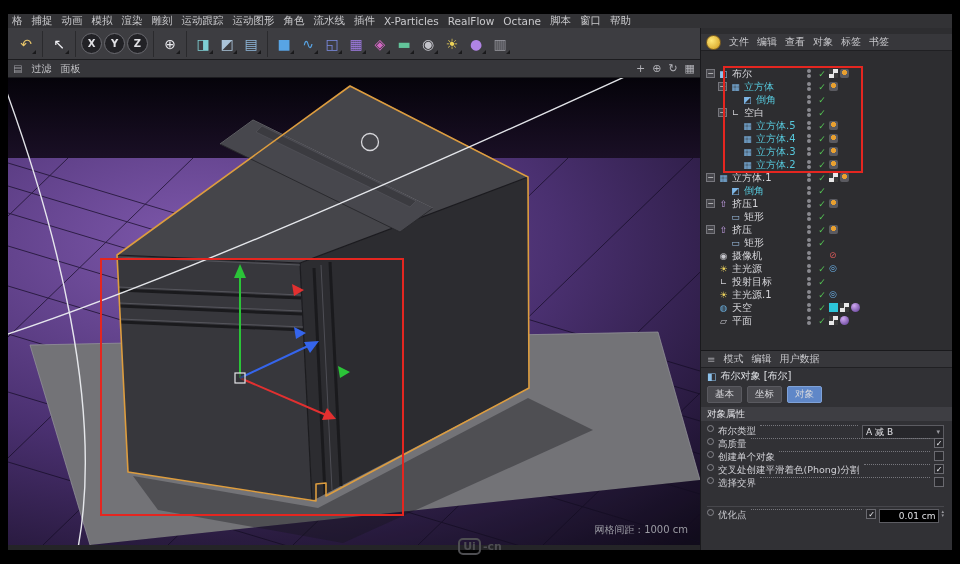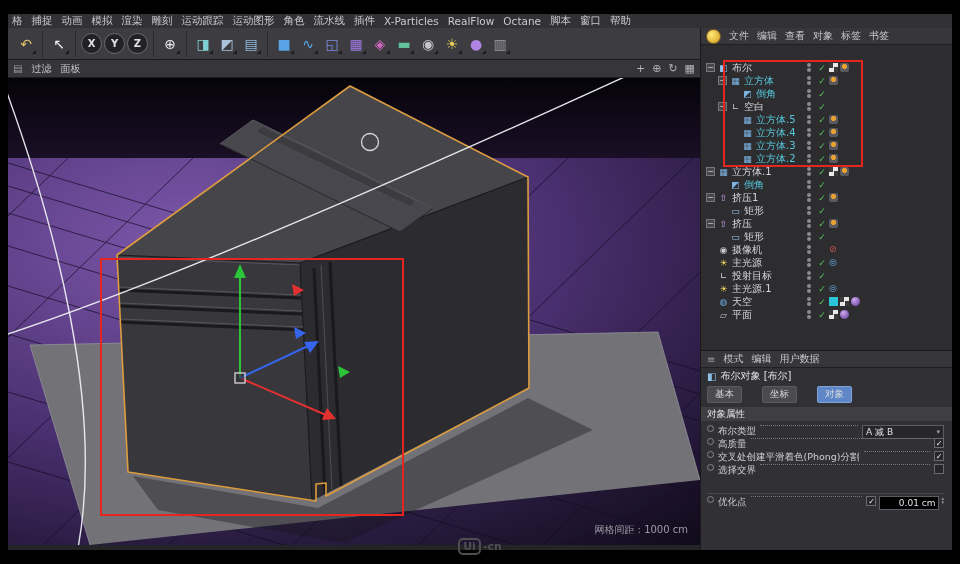--- a/index.html
+++ b/index.html
@@ -40,21 +40,21 @@
   .vp-controls { margin-left:auto; display:flex; gap:7px; color:#b2b2b8; font-size:11px; }
   .vp-controls span { cursor:default; }
   .scene { display:block; }
   .vp-status { position:absolute; right:12px; bottom:8px; font-size:10px; color:#9c9ca4; }
   .annotation { position:absolute; border:2px solid var(--annotation,#e42620); pointer-events:none; z-index:5; }
   #vp-annotation { left:92px; top:198px; width:300px; height:254px; }
 
   
   .right-panel { position:absolute; left:692px; top:14px; width:252px; height:522px;
     background:#2d2d30; border-left:1px solid #1a1a1d; box-sizing:border-box; }
-  .om { position:absolute; left:0; top:0; right:0; height:322px; overflow:hidden; }
+  .om { position:absolute; left:0; top:6px; right:0; height:322px; overflow:hidden; }
   .om-menubar { height:16px; background:#37373b; border-bottom:1px solid #202023;
     display:flex; align-items:center; gap:8px; padding:0 5px; font-size:10px; color:#c6c6ca; }
   .xyz-ball { width:13px; height:13px; border-radius:50%; flex:none;
     background:radial-gradient(circle at 35% 35%, #ffe878, #d09a1c); border:1px solid #806020; }
   .om-tree { padding-top:16px; }
   .om-row { display:flex; align-items:center; height:13px; font-size:10px; color:#d6d6da; padding-left:5px; }
   .om-name { display:flex; align-items:center; width:97px; flex:none; overflow:hidden; white-space:nowrap; }
   .om-ind { flex:none; }
   .om-expand { width:9px; height:9px; flex:none; margin-right:2px; display:flex;
     align-items:center; justify-content:center; font-size:8px; color:#d4d4d8; box-sizing:border-box; }
@@ -76,21 +76,21 @@
   .tag.blocked { color:#d05858; }
   #om-annotation { left:22px; top:32px; width:136px; height:103px; }
 
   
   .am { position:absolute; left:0; top:322px; right:0; bottom:0; background:#313135; border-top:1px solid #19191c; }
   .am-menubar { height:16px; background:#37373b; border-bottom:1px solid #202023;
     display:flex; align-items:center; gap:8px; padding:0 6px; font-size:10px; color:#c6c6ca; }
   .am-menu-icon { color:#9a9aa0; }
   .am-title { height:16px; display:flex; align-items:center; gap:4px; font-size:10px; color:#dee0e4; padding:0 6px; }
   .boole-glyph { color:#8cc2ec; font-size:10px; }
-  .am-tabs { display:flex; gap:20px; padding:2px 6px; }
+  .am-tabs { display:flex; gap:5px; padding:2px 6px; }
   .am-tab { font-size:9.5px; color:#d8d8dc; background:#4a4a4f; padding:1px 7px; border-radius:2px;
     border:1px solid #5a5a60; cursor:default; }
   .am-tab.active { background:var(--active-tab,#5f87c8); border-color:#7fa2d8; }
   .am-section { height:14px; background:#3e3e43; font-size:9.5px; color:#e2e2e6;
     display:flex; align-items:center; padding:0 6px; margin-top:2px; }
   .am-props { padding:4px 8px 0 6px; }
   .am-row { display:flex; align-items:flex-start; height:13px; font-size:9.5px; color:#cfcfd4; }
   .am-row.sep { border-top:1px solid #47474c; margin-top:16px; padding-top:2px; }
   .am-dot { width:7px; height:7px; border-radius:50%; border:1px solid #85858b; margin-right:4px; flex:none; box-sizing:border-box; }
   .am-label { white-space:nowrap; }
@@ -635,20 +635,26 @@
             </span>
           </div>
           <div class="am-row">
             <span class="am-dot"></span>
             <span class="am-label">高质量</span>
             <span class="am-leader"></span>
             <span class="am-checkbox">✓</span>
           </div>
           <div class="am-row">
             <span class="am-dot"></span>
+            <span class="am-label">创建单个对象</span>
+            <span class="am-leader"></span>
+            <span class="am-checkbox"></span>
+          </div>
+          <div class="am-row">
+            <span class="am-dot"></span>
             <span class="am-label">交叉处创建平滑着色(Phong)分割</span>
             <span class="am-leader"></span>
             <span class="am-checkbox">✓</span>
           </div>
           <div class="am-row">
             <span class="am-dot"></span>
             <span class="am-label">选择交界</span>
             <span class="am-leader"></span>
             <span class="am-checkbox"></span>
           </div>

